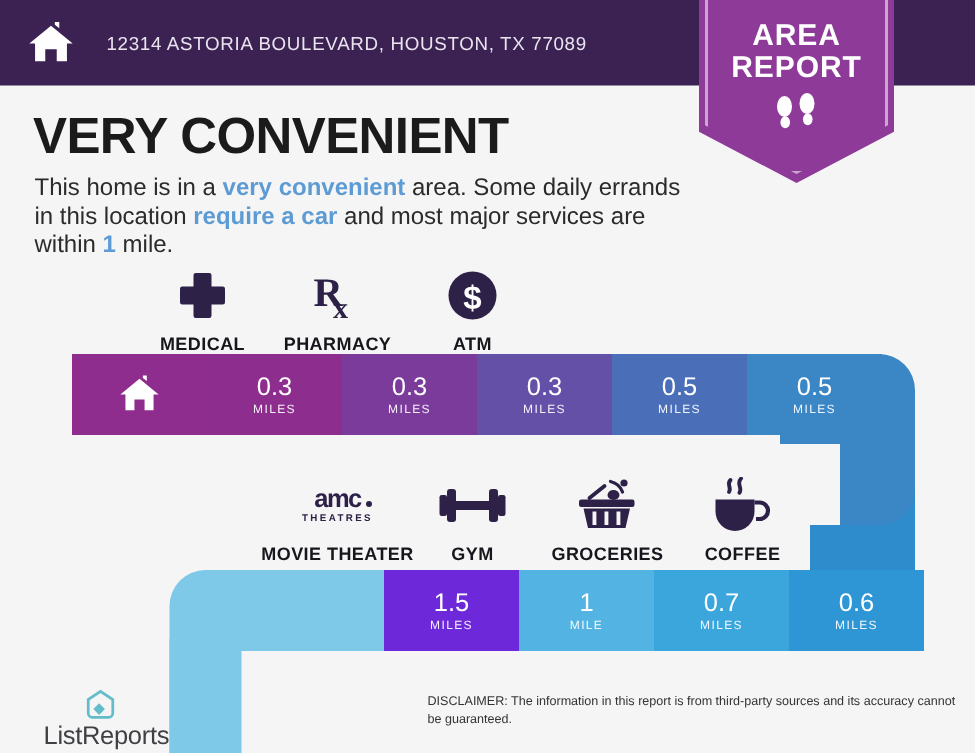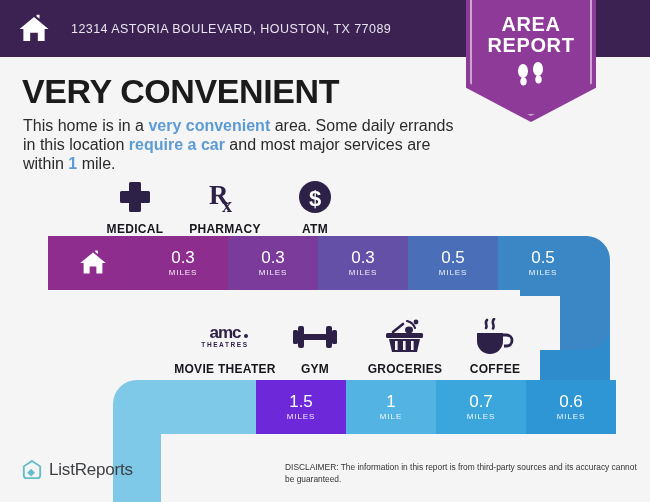--- a/index.html
+++ b/index.html
@@ -74,21 +74,21 @@
     width:90px;height:54px;
     display:flex;flex-direction:column;align-items:center;justify-content:center;
     color:#fff;
   }
   .cell .val{font-size:17px;font-weight:400;line-height:17px;}
   .cell .unit{font-size:8px;letter-spacing:.9px;margin-top:2px;opacity:.92;}
   .cell.home{display:flex;align-items:center;justify-content:center;}
 
   
   .footer-logo{
-    position:absolute;left:22px;top:459px;display:flex;align-items:center;
+    position:absolute;left:22px;top:459px;display:flex;align-items:center;flex-direction:column;
   }
   .footer-logo-text{
     font-size:17px;color:#3f4044;margin-left:7px;letter-spacing:-.2px;
   }
   .disclaimer{
     position:absolute;left:285px;top:462px;width:352px;
     font-size:8.4px;line-height:11.5px;color:#343434;
   }
   .disclaimer b{font-weight:400;}
 </style>

